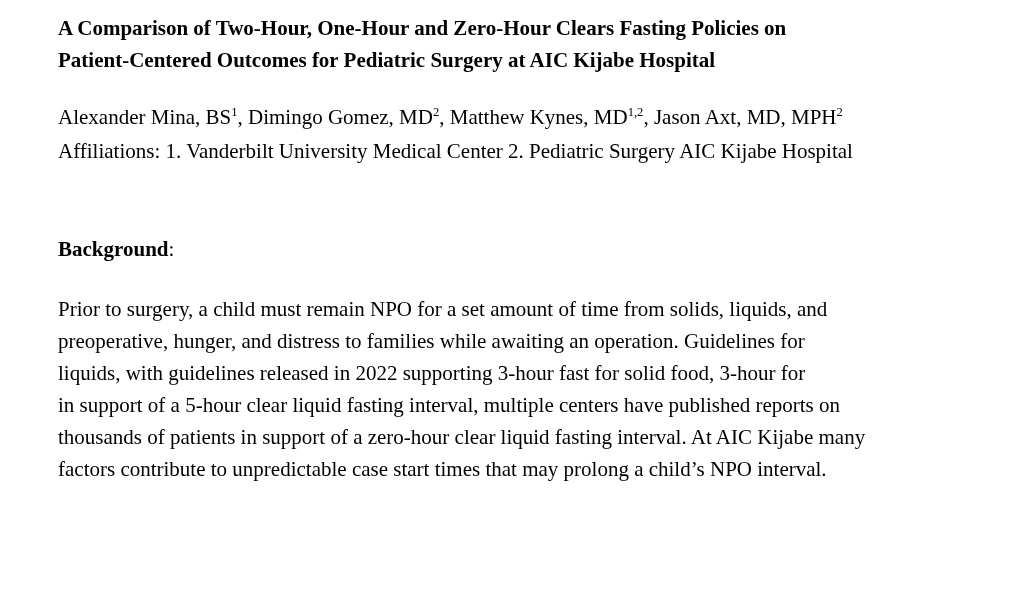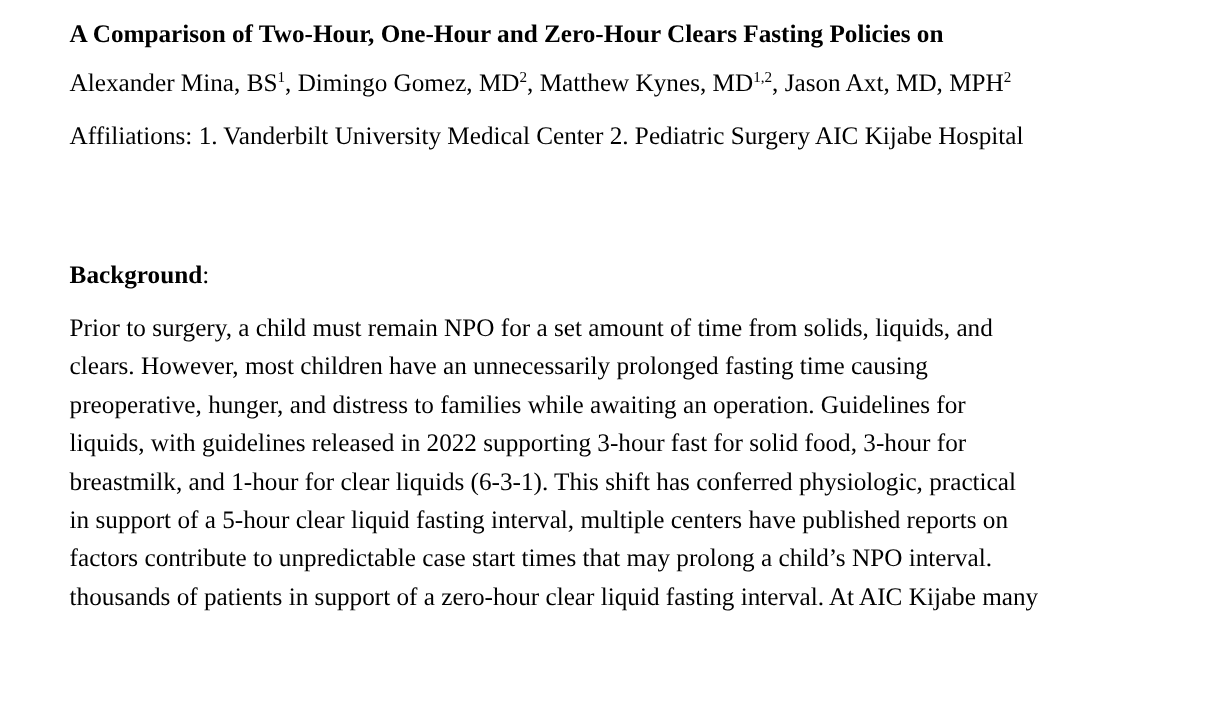--- a/index.html
+++ b/index.html
@@ -21,68 +21,67 @@
     font-size: 21px;
     line-height: 32px;
   }
   .title {
     font-weight: bold;
   }
   .title-line {
     white-space: nowrap;
   }
   .byline {
-    margin-top: 9px;
+    margin-top: 25px;
     white-space: nowrap;
   }
   .byline sup {
     font-size: 0.60em;
     line-height: 0;
     vertical-align: super;
   }
   .affiliations {
-    margin-top: 12px;
+    margin-top: 2px;
     white-space: nowrap;
   }
   .section-heading {
-    margin-top: 84px;
+    margin-top: 66px;
   }
   .section-heading .heading-word {
     font-weight: bold;
   }
   .paragraph {
-    margin-top: 12px;
+    margin-top: 28px;
   }
   .para-line {
     white-space: nowrap;
   }
 </style>
 </head>
 <body>
 
 <div class="page">
 
   <div class="title">
     <div class="title-line">A Comparison of Two-Hour, One-Hour and Zero-Hour Clears Fasting Policies on</div>
+    <div class="title-line">Patient-Centered Outcomes for Pediatric Surgery at AIC Kijabe Hospital</div>
   </div>
 
   <div class="byline">
     <span>Alexander Mina, BS</span><sup>1</sup><span>, </span><span>Dimingo Gomez, MD</span><sup>2</sup><span>, </span><span>Matthew Kynes, MD</span><sup>1,2</sup><span>, </span><span>Jason Axt, MD, MPH</span><sup>2</sup>
   </div>
 
   <div class="affiliations">Affiliations: 1. Vanderbilt University Medical Center 2. Pediatric Surgery AIC Kijabe Hospital</div>
 
   <div class="section-heading">
     <span class="heading-word">Background</span><span>:</span>
   </div>
 
   <div class="paragraph">
     <div class="para-line">Prior to surgery, a child must remain NPO for a set amount of time from solids, liquids, and</div>
-    <div class="para-line">clears. However, most children have an unnecessarily prolonged fasting time causing</div>
     <div class="para-line">preoperative, hunger, and distress to families while awaiting an operation. Guidelines for</div>
     <div class="para-line">liquids, with guidelines released in 2022 supporting 3-hour fast for solid food, 3-hour for</div>
-    <div class="para-line">breastmilk, and 1-hour for clear liquids (6-3-1). This shift has conferred physiologic, practical</div>
     <div class="para-line">in support of a 5-hour clear liquid fasting interval, multiple centers have published reports on</div>
+    <div class="para-line">thousands of patients in support of a zero-hour clear liquid fasting interval. At AIC Kijabe many</div>
     <div class="para-line">factors contribute to unpredictable case start times that may prolong a child’s NPO interval.</div>
-    <div class="para-line">thousands of patients in support of a zero-hour clear liquid fasting interval. At AIC Kijabe many</div>
   </div>
 
 </div>
 
 </body></html>

